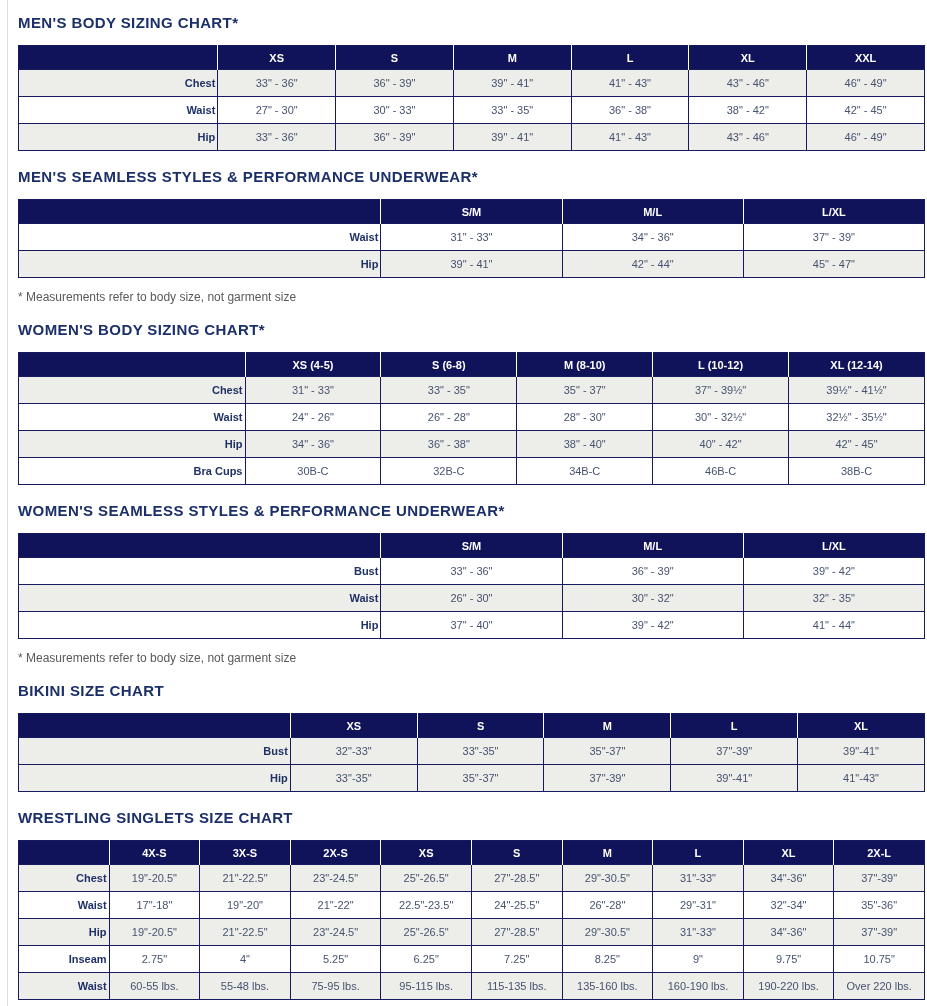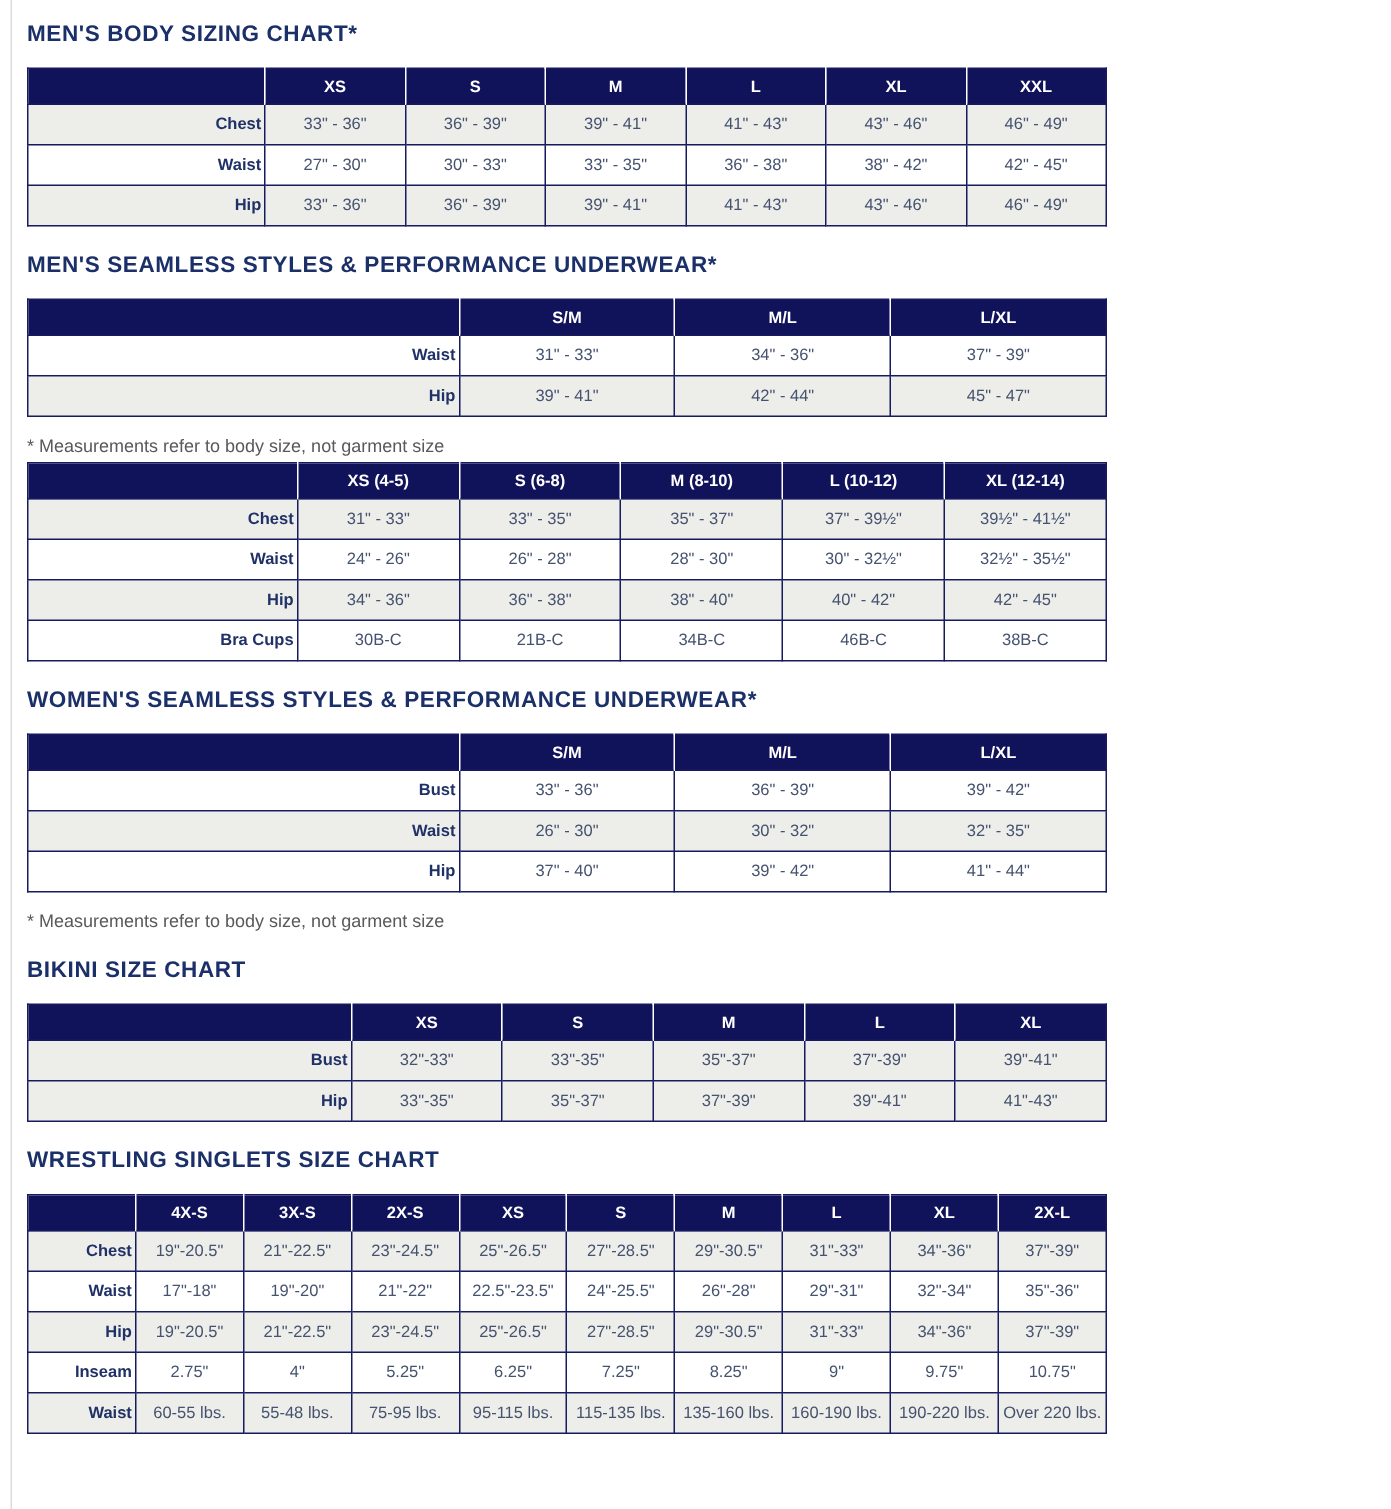--- a/index.html
+++ b/index.html
@@ -23,21 +23,21 @@
   }
   .section-title {
     color: #1b2f69;
     font-size: 15px;
     font-weight: 700;
     letter-spacing: 0.4px;
     margin: 17px 0 14px 0;
   }
   .chart-section:first-child .section-title { margin-top: 8px; }
   table.sizing-table {
-    width: 720px;
+    width: 907px;
     border-collapse: collapse;
     table-layout: fixed;
     border: 1px solid #161a5e;
   }
   table.sizing-table thead th {
     background: #10125a;
     color: #ffffff;
     font-size: 11px;
     font-weight: 700;
     height: 24px;
@@ -159,20 +159,21 @@
             <td>39" - 41"</td>
             <td>42" - 44"</td>
             <td>45" - 47"</td>
           </tr>
         </tbody>
       </table>
     <p class="footnote">* Measurements refer to body size, not garment size</p>
   </section>
 
   <section class="chart-section">
+    <h2 class="section-title">WOMEN'S BODY SIZING CHART*</h2>
     <table class="sizing-table">
         <colgroup>
           <col style="width: 25%;">
           <col style="width: 15%;">
           <col style="width: 15%;">
           <col style="width: 15%;">
           <col style="width: 15%;">
           <col style="width: 15%;">
         </colgroup>
         <thead>
@@ -206,21 +207,21 @@
             <td class="row-label">Hip</td>
             <td>34" - 36"</td>
             <td>36" - 38"</td>
             <td>38" - 40"</td>
             <td>40" - 42"</td>
             <td>42" - 45"</td>
           </tr>
           <tr>
             <td class="row-label">Bra Cups</td>
             <td>30B-C</td>
-            <td>21B-C</td>
+            <td>32B-C</td>
             <td>34B-C</td>
             <td>46B-C</td>
             <td>38B-C</td>
           </tr>
         </tbody>
       </table>
   </section>
 
   <section class="chart-section">
     <h2 class="section-title">WOMEN'S SEAMLESS STYLES &amp; PERFORMANCE UNDERWEAR*</h2>

